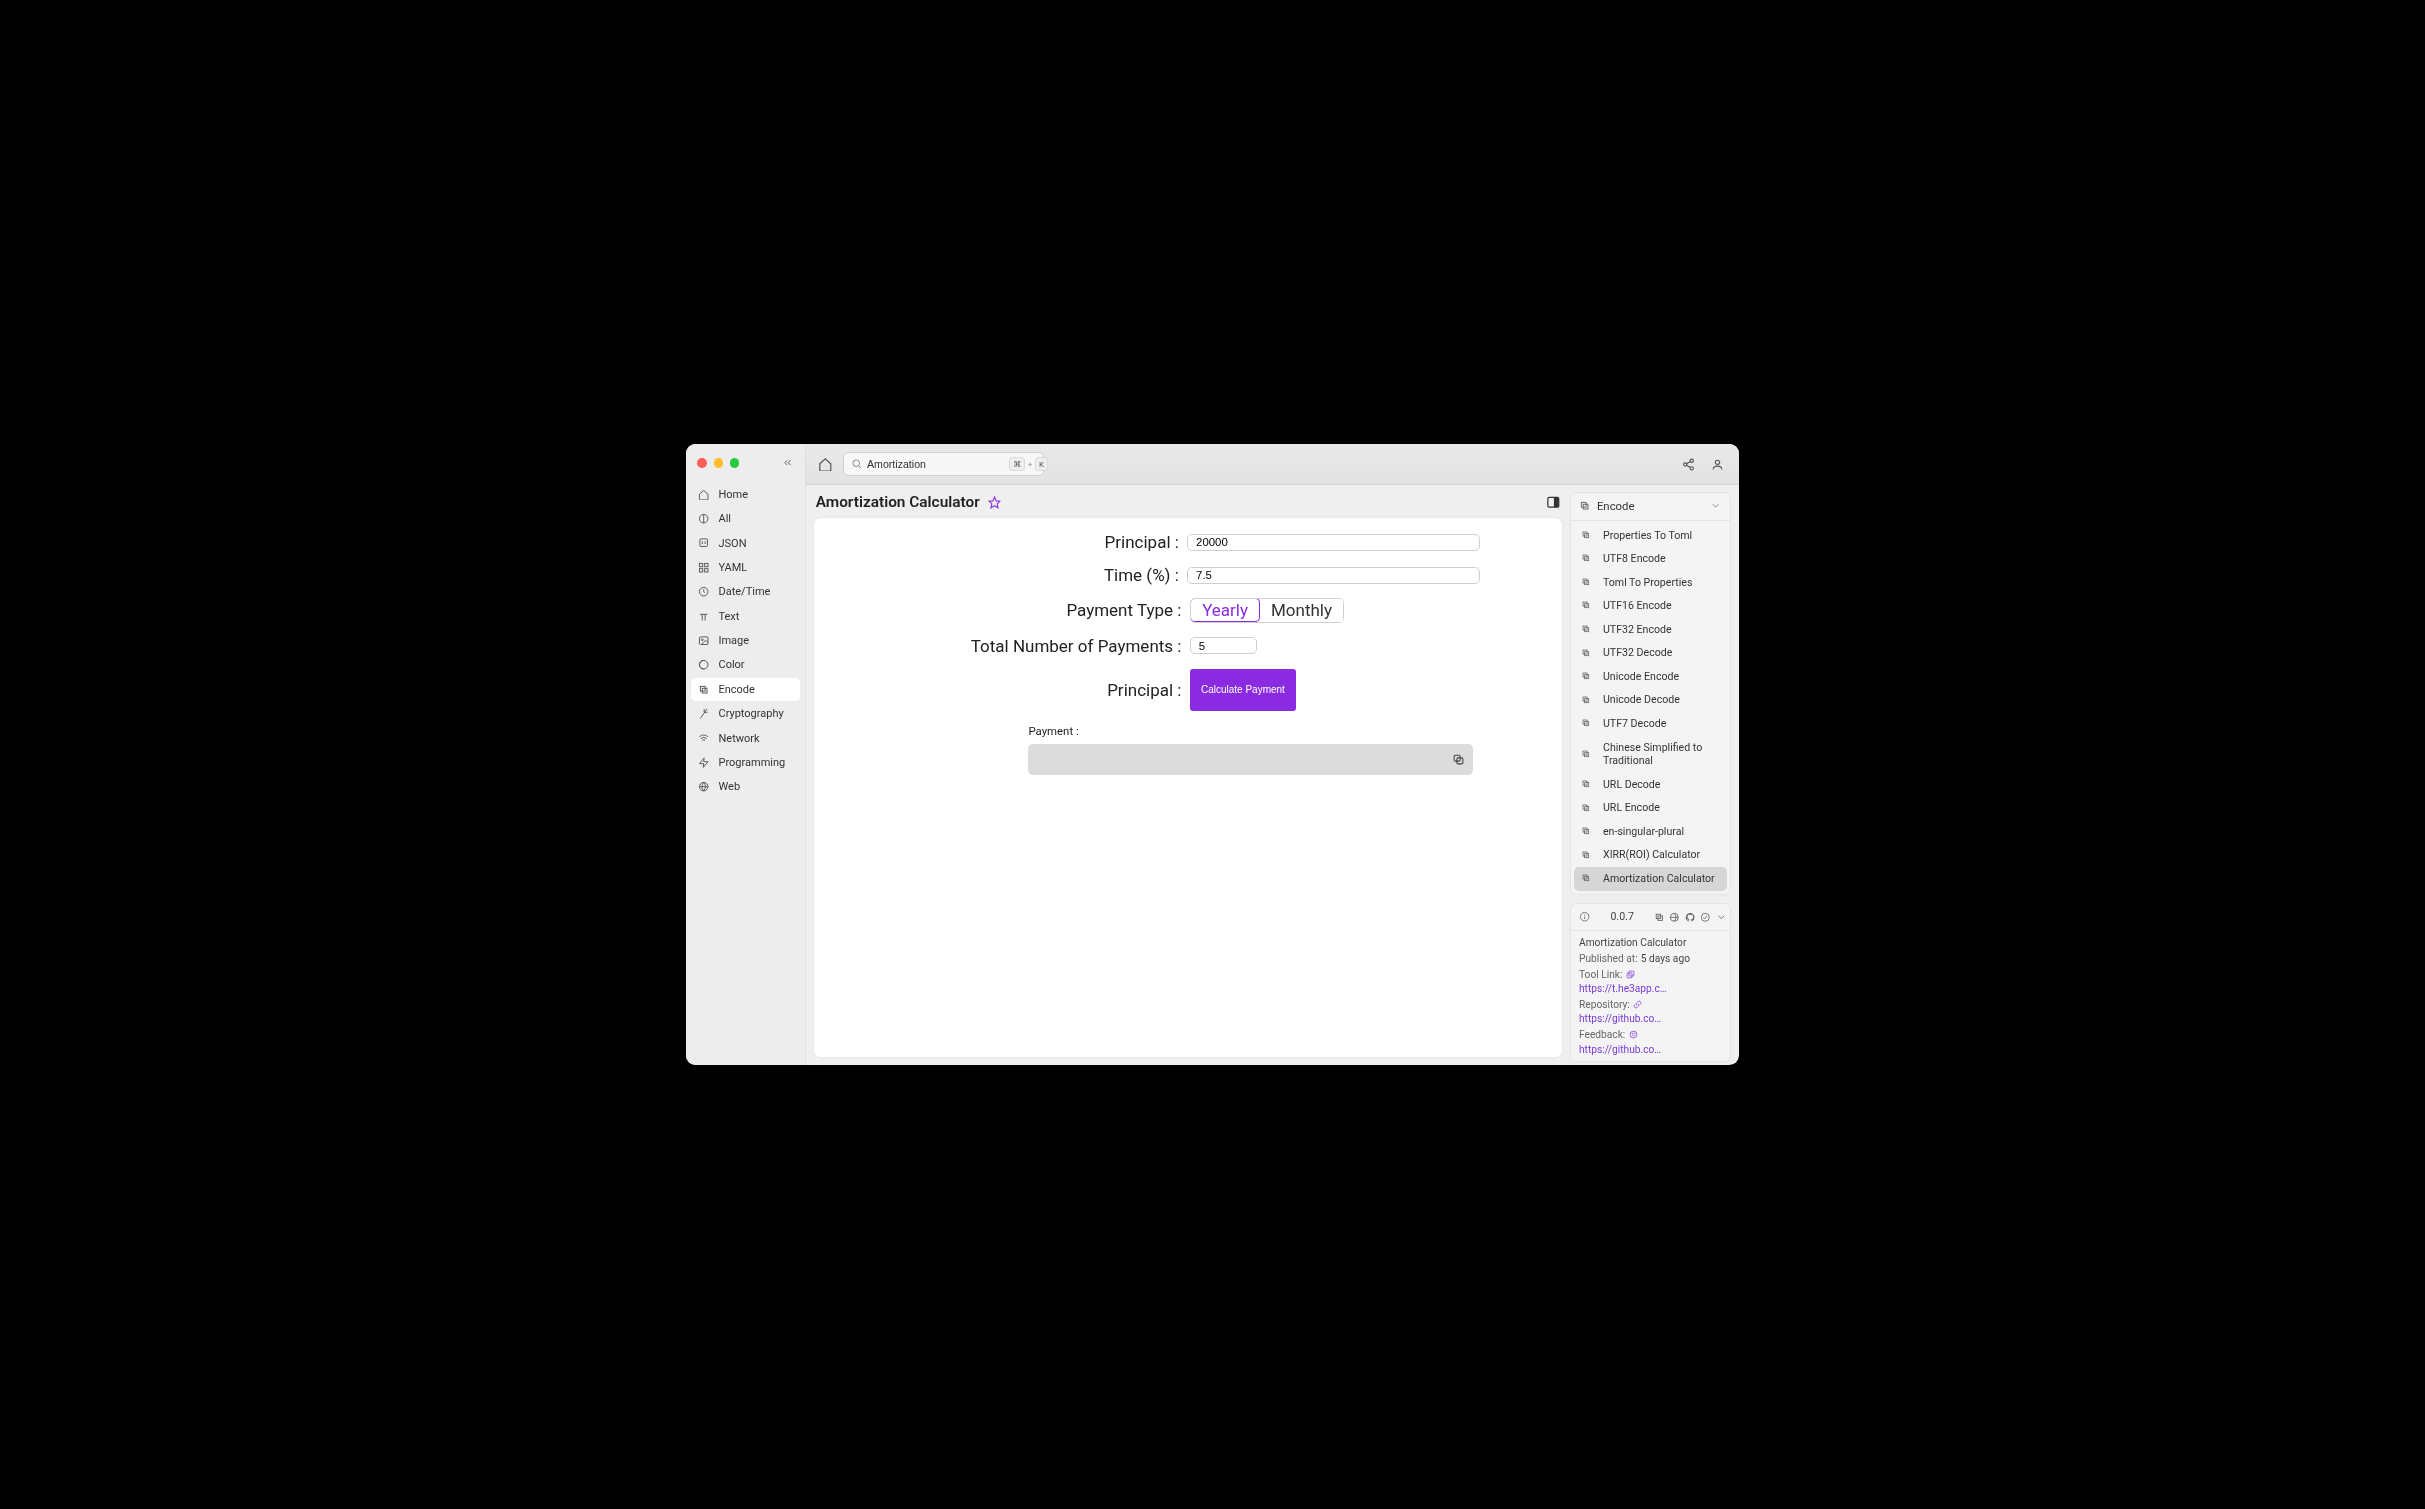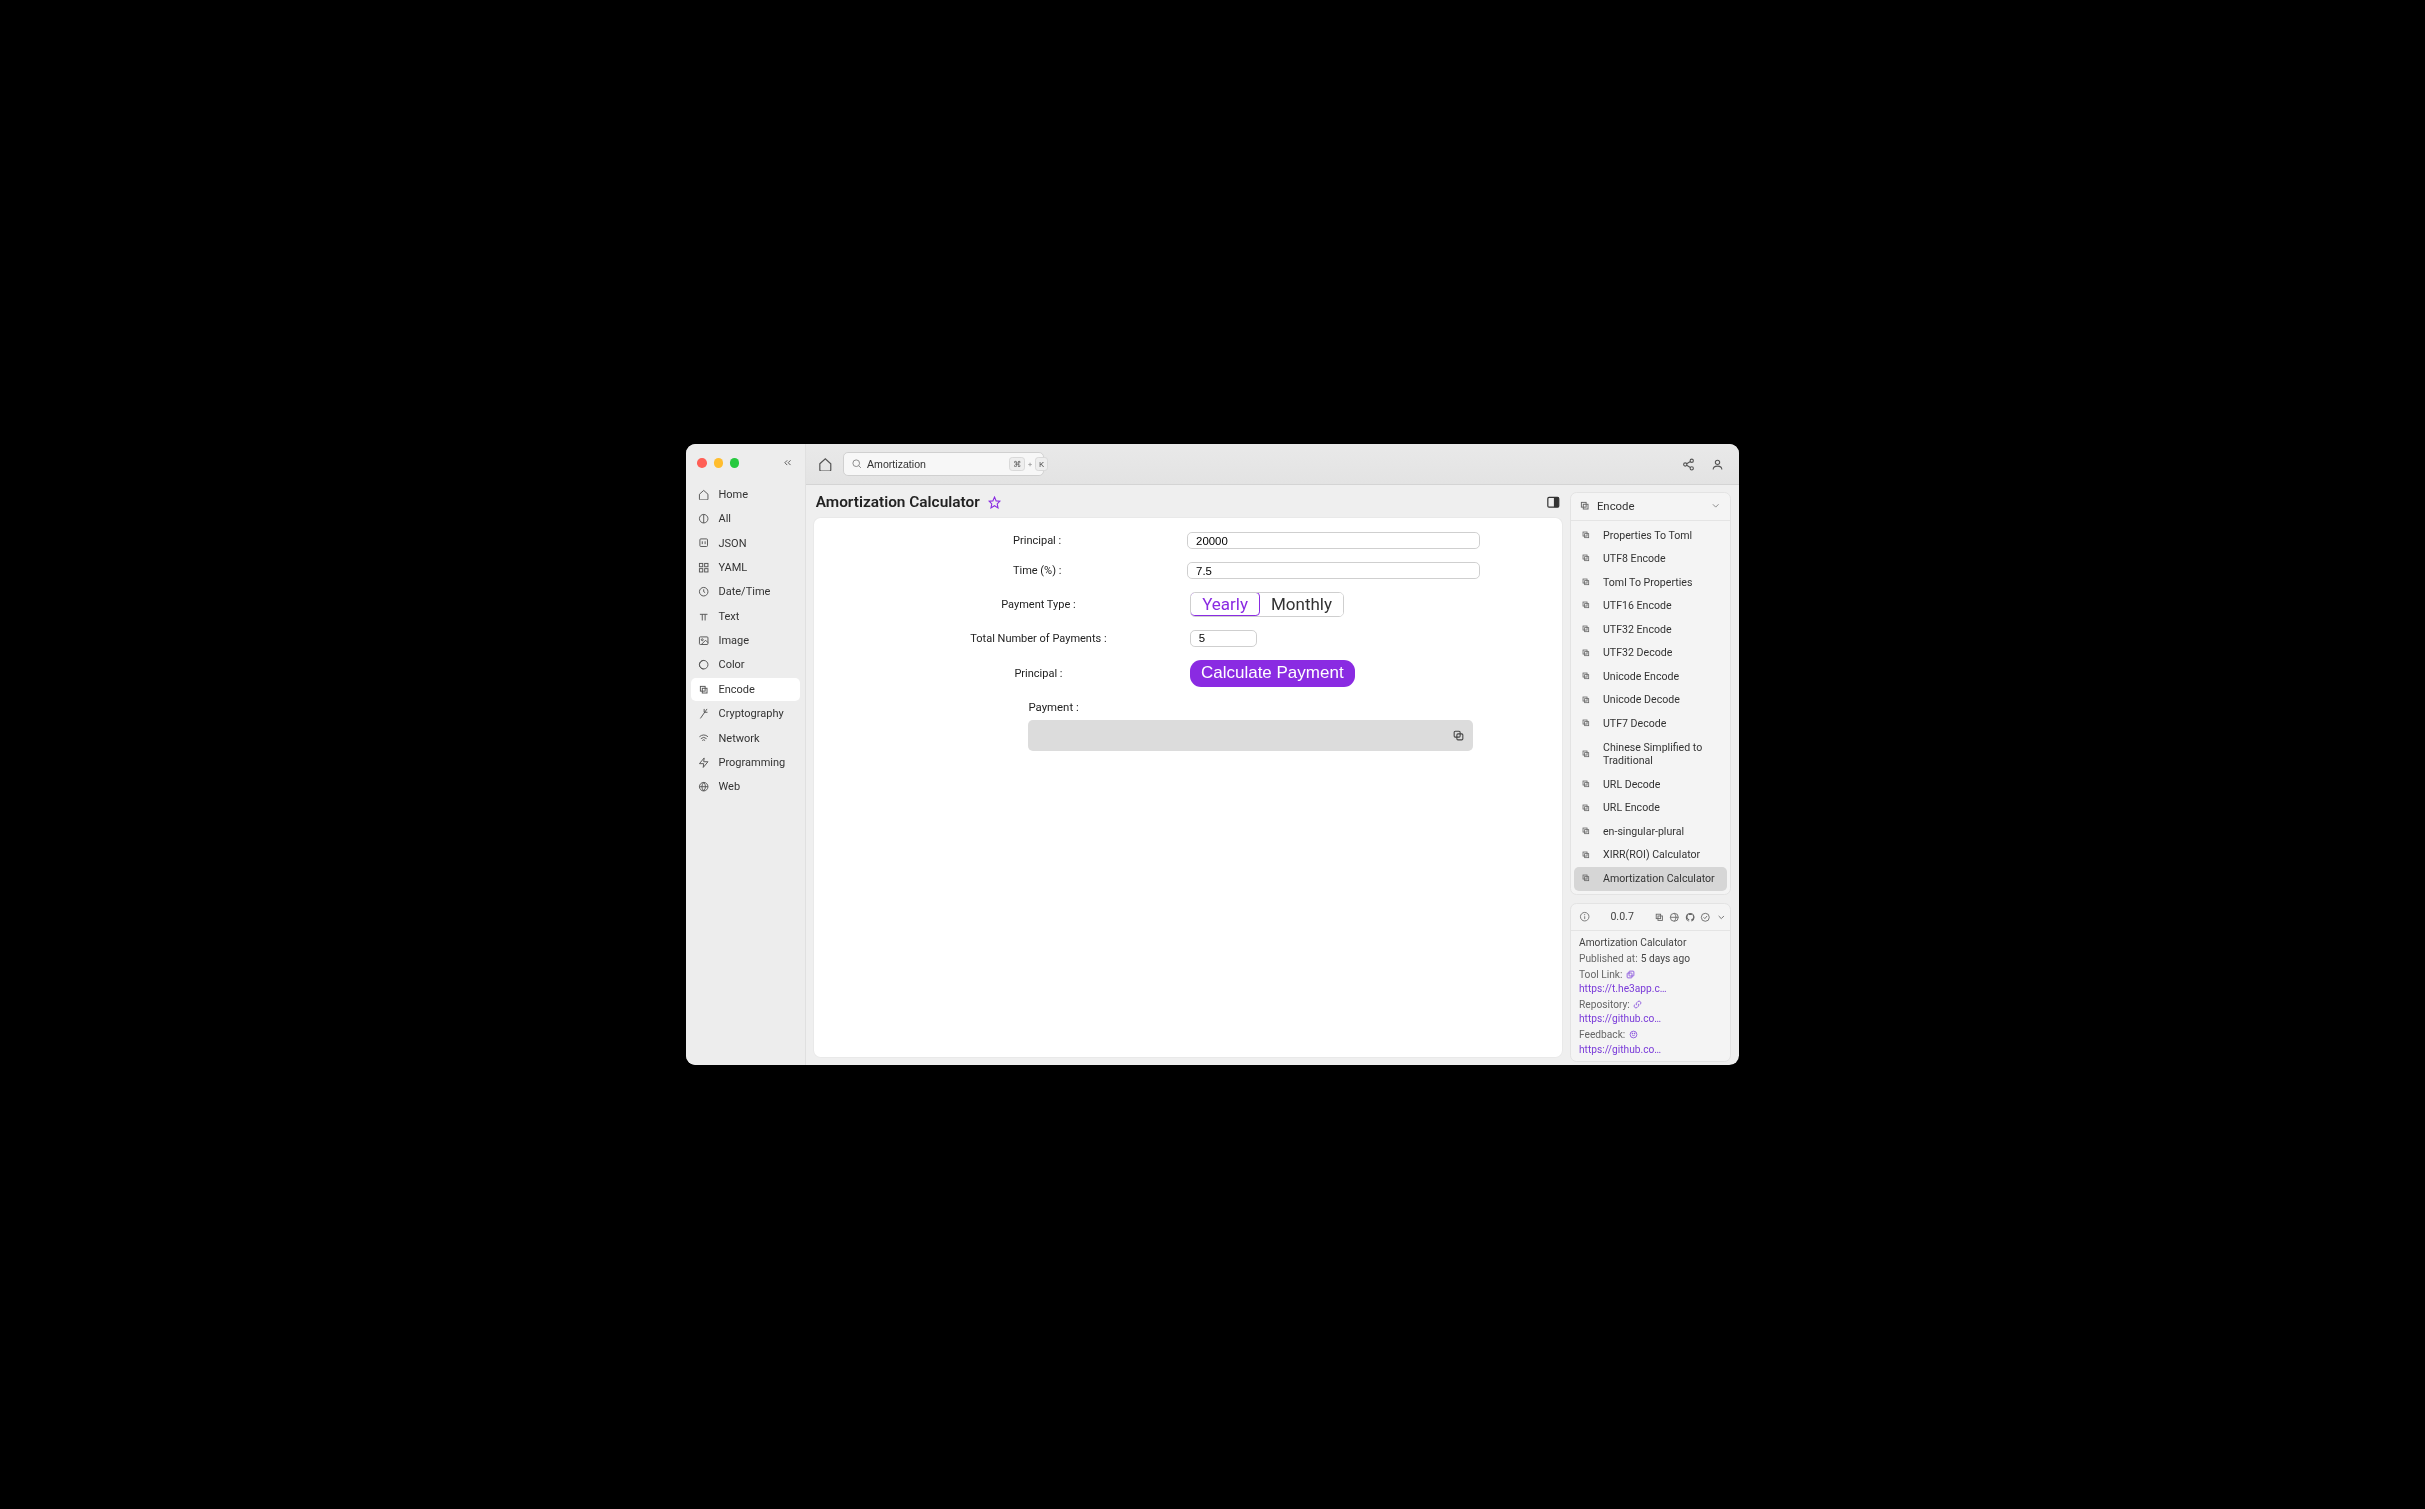--- a/index.html
+++ b/index.html
@@ -135,43 +135,43 @@
     .panel-toggle{width:14.6px;height:14.6px;color:#333;}
     .card{
       flex:1;background:#fff;border-radius:6.5px;padding:14.6px 16.2px;overflow:auto;
       box-shadow:0 0 0 0.8px rgba(0,0,0,0.03);
     }
     .form{max-width:585px;margin:0 auto;}
     .form-row{
       display:flex;align-items:center;margin-bottom:13px;gap:8.1px;
     }
     .form-label{
-      width:286px;text-align:center;font-size:11px;color:#222;
+      width:286px;text-align:right;font-size:17px;color:#222;
     }
     .form-label::after{content:" :";}
     .text-input{
       height:17px;border:0.8px solid #cfcfcf;border-radius:4.9px;padding:0 8.1px;font-size:11.4px;outline:none;
       background:#fff;
     }
     .text-input.wide{width:296px;}
     .text-input.narrow{width:67px;}
     .segmented{
       display:flex;border:0.8px solid #cfcfcf;border-radius:4.9px;overflow:hidden;height:24.4px;
     }
     .segmented .seg{
       padding:0 11.4px;display:flex;align-items:center;font-size:17px;cursor:pointer;background:#fff;
     }
     .segmented .seg.selected{
       color:#8a2be2;border:0.8px solid #8a2be2;border-radius:4.1px;margin:-0.8px;
       position:relative;z-index:1;
     }
     .segmented .seg:not(.selected){color:#333;}
     .primary-btn{
-      height:27px;background:#8a2be2;color:#fff;border:none;border-radius:11px;padding:0 11.4px;
-      font-size:17px;cursor:pointer;
+      height:42px;background:#8a2be2;color:#fff;border:none;border-radius:3px;padding:0 11.4px;
+      font-size:10px;cursor:pointer;
     }
     .payment-label{
       font-size:11.4px;color:#222;margin:4.9px 0 6.5px 133px;
     }
     .payment-output{
       margin-left:133px;
       width:445px;height:31px;background:#dcdcdc;border-radius:4.9px;
       display:flex;align-items:center;justify-content:flex-end;padding:0 8.1px;
     }
     .copy-icon{width:13px;height:13px;color:#444;}

